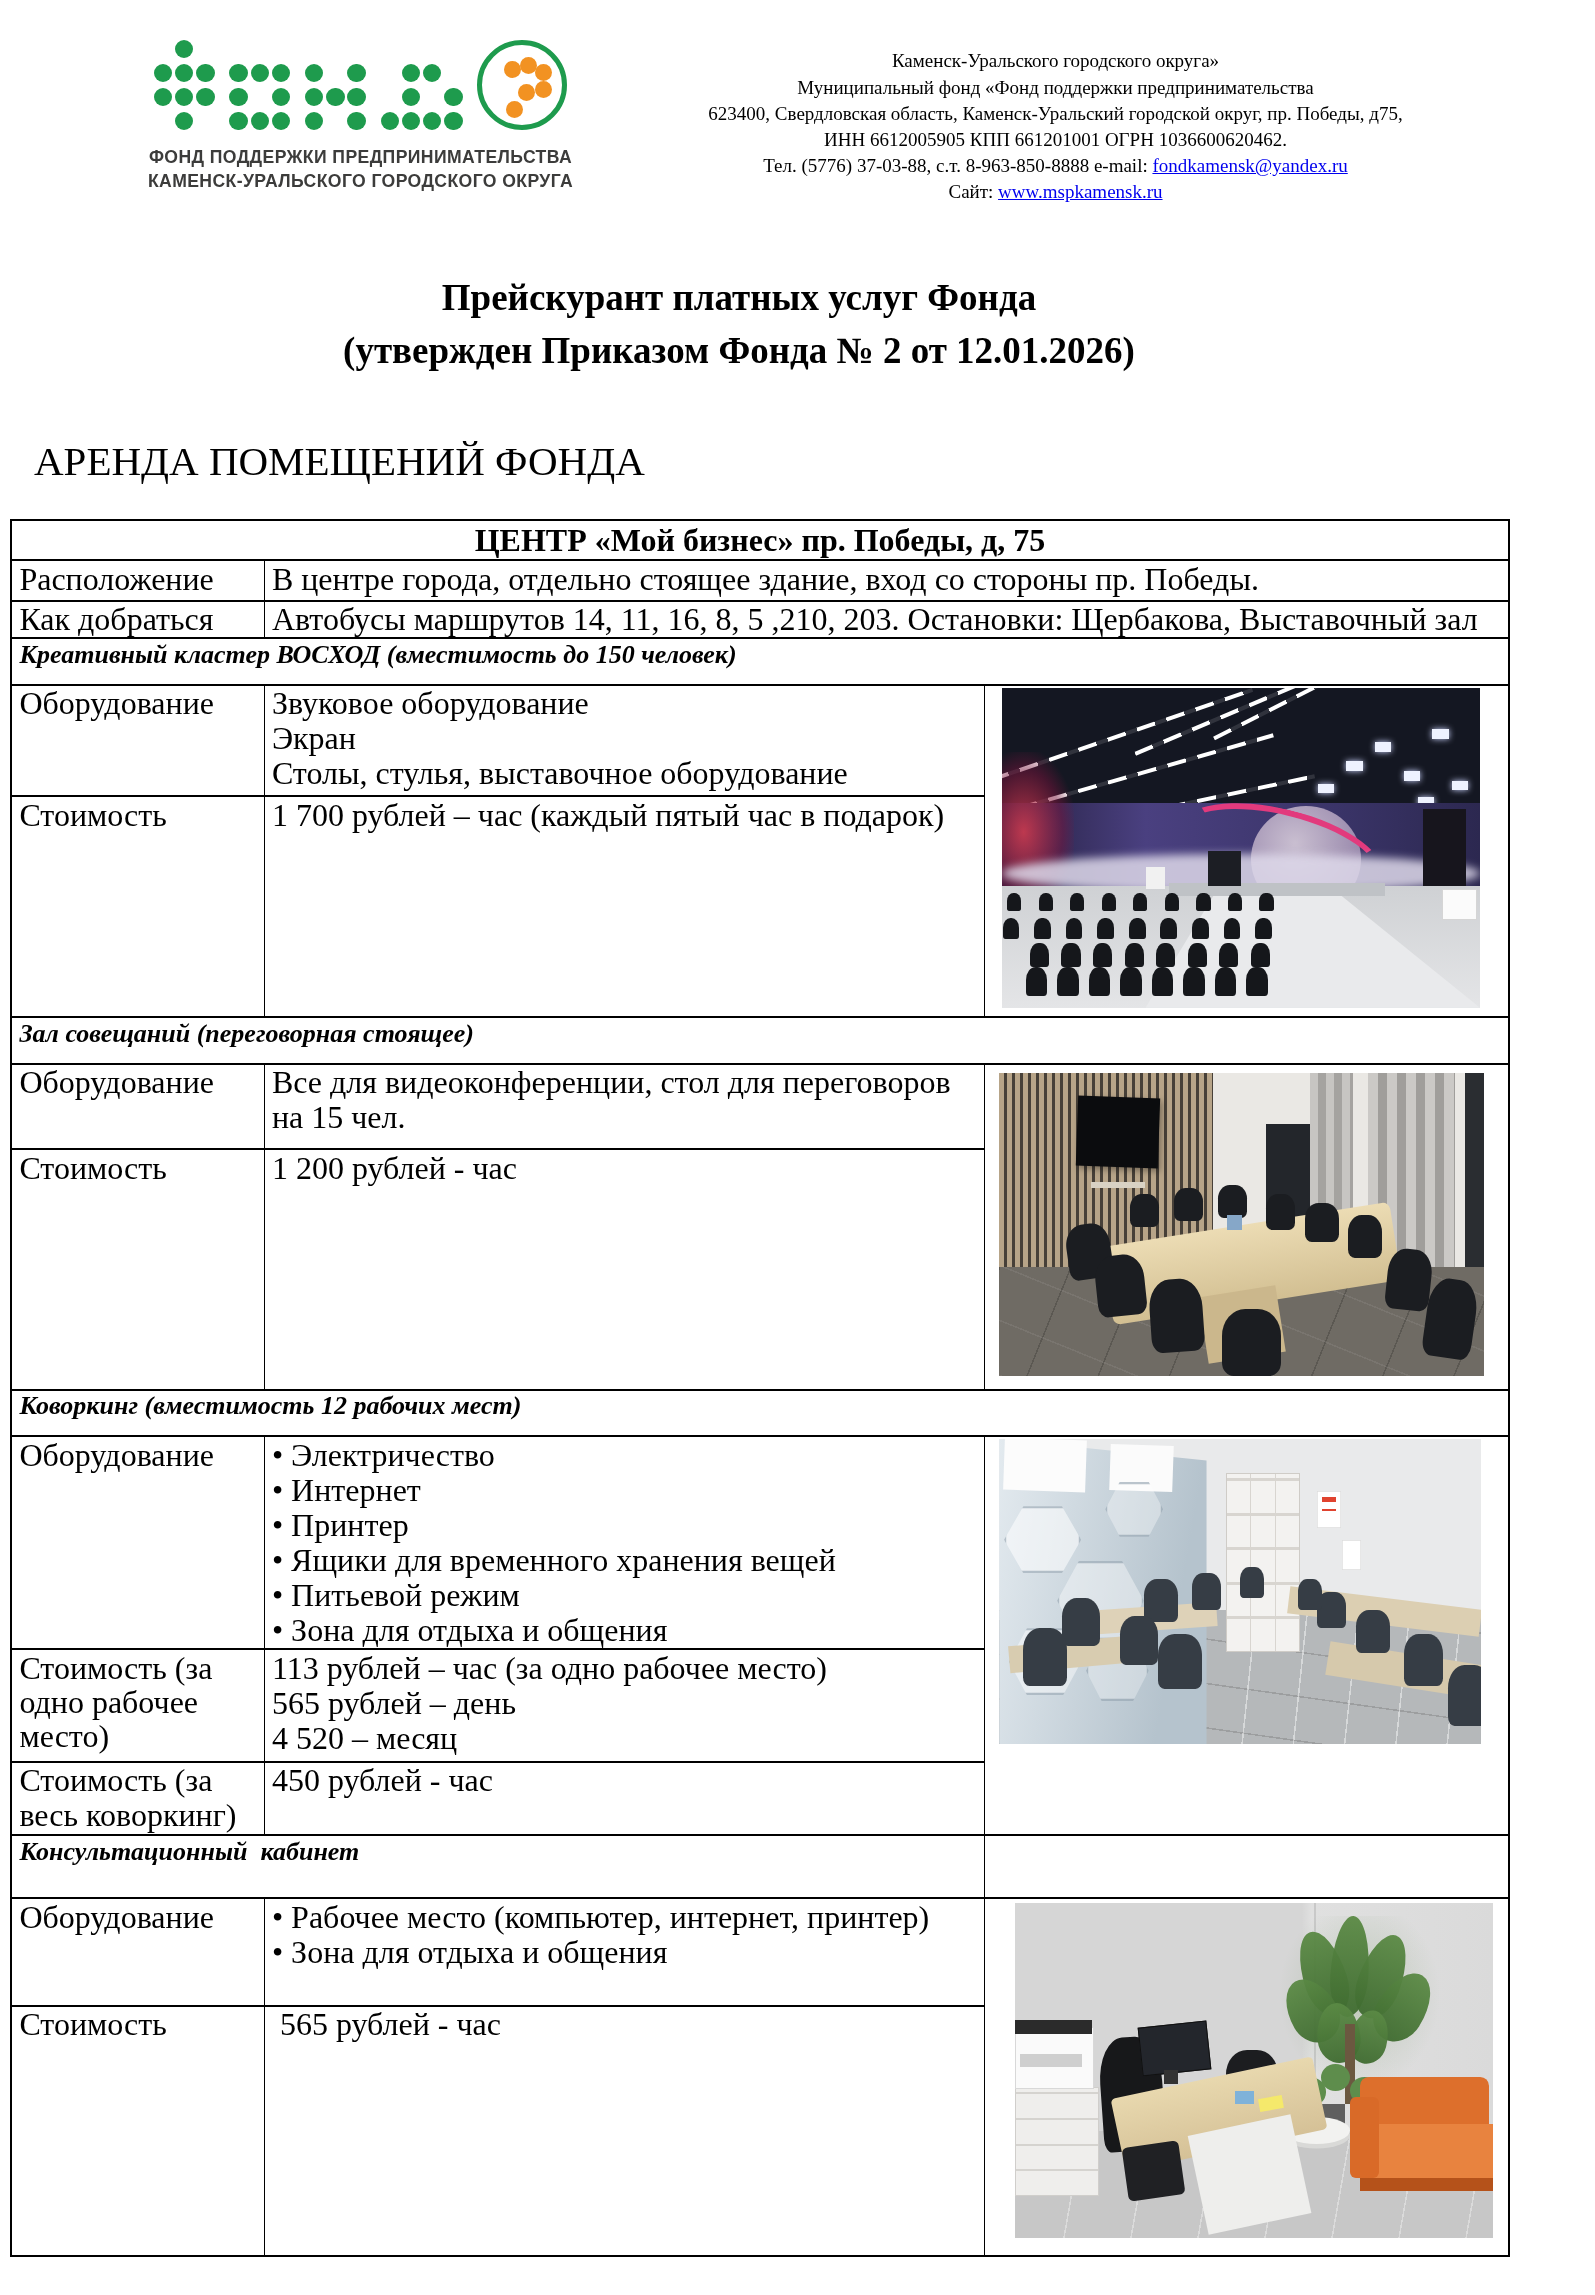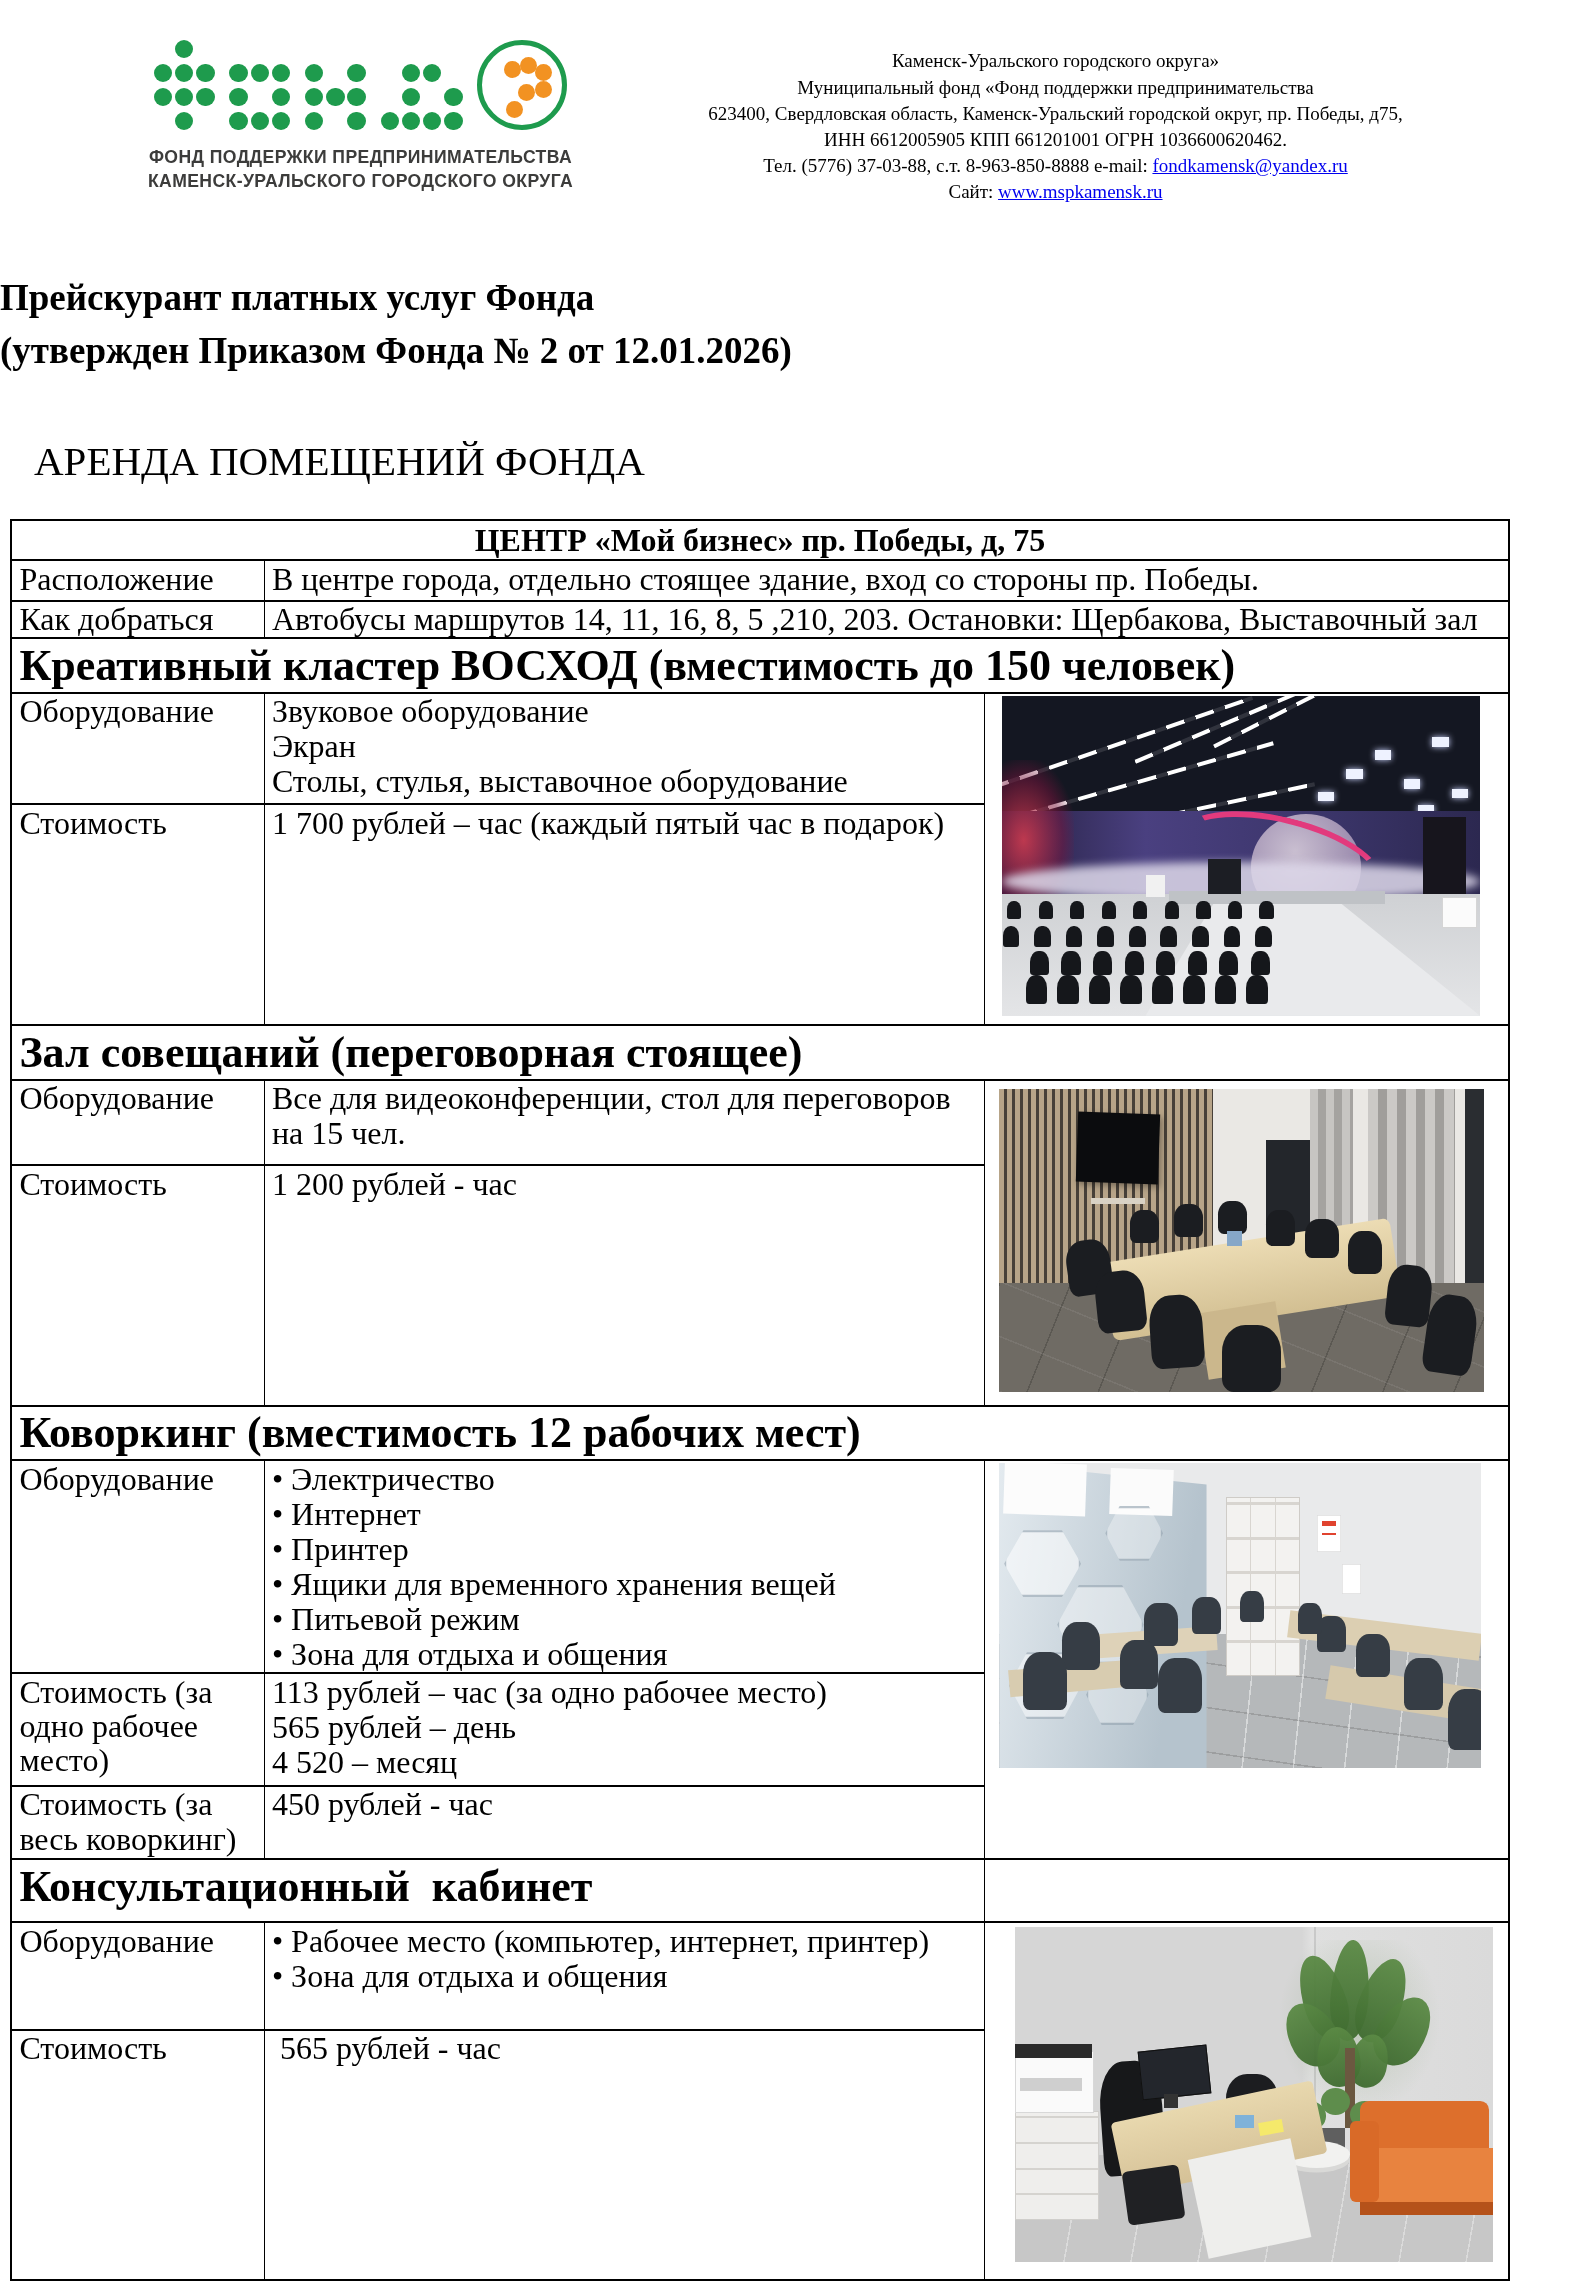--- a/index.html
+++ b/index.html
@@ -15,32 +15,32 @@
   .dotcell{width:18.4px;height:21.3px;position:relative;}
   .dotcell.on::after{content:"";position:absolute;left:0;top:1.5px;width:18.4px;height:18.4px;border-radius:50%;}
   .logo-circle{position:relative;width:90px;height:90px;border-radius:50%;box-sizing:border-box;margin-top:1.5px;}
   .logo-circle .odot{position:absolute;width:17px;height:17px;border-radius:50%;}
   .logo-tagline{margin-top:11.8px;text-align:center;font-family:"Liberation Sans",sans-serif;
                 font-weight:bold;font-size:17.6px;line-height:1.35;color:#3c3c3b;letter-spacing:0.4px;}
   .org-block{flex:1 1 auto;text-align:center;font-size:19px;line-height:1.38;padding:10.3px 110px 0 29px;}
   .org-block a{color:#0000ee;text-decoration:underline;cursor:pointer;}
 
   
-  .doc-title{margin-top:65px;text-align:left;font-size:37px;font-weight:bold;line-height:1.45;
+  .doc-title{margin-top:65px;text-align:center;font-size:37px;font-weight:bold;line-height:1.45;
              padding-right:118px;}
   .rent-heading{margin:59px 0 0 34px;font-size:41px;}
 
   
   table.price{border-collapse:collapse;table-layout:fixed;width:1498px;margin:34px 0 0 10px;
               border:2.2px solid #000;font-size:32px;}
   table.price td{border-left:1.5px solid #000;border-right:1.5px solid #000;
                  border-top:2.9px solid #000;border-bottom:2.9px solid #000;
                  vertical-align:top;padding:0.7px 7.4px;overflow:hidden;}
   td.center-h{text-align:center;font-weight:bold;font-size:32px;}
-  td.sec-h{font-weight:bold;font-size:44px;white-space:pre-wrap;padding-left:8.8px;}
+  td.sec-h{font-weight:bold;font-size:26px;white-space:pre-wrap;padding-left:8.8px;font-style:italic;}
   td.lbl{padding-left:8.8px;line-height:1.07;}
   td.val{line-height:1.07;white-space:pre-wrap;padding-left:10.3px;}
   td.val .vline{min-height:35px;}
   td.photo-cell{padding:2.9px 4.4px;}
 
   
   .photo{position:relative;overflow:hidden;background:#cfcfcf;}
   .photo .ab{position:absolute;}
 </style>
 <style>.dotcell.on::after{background:#1e9b4d;}</style></head>

